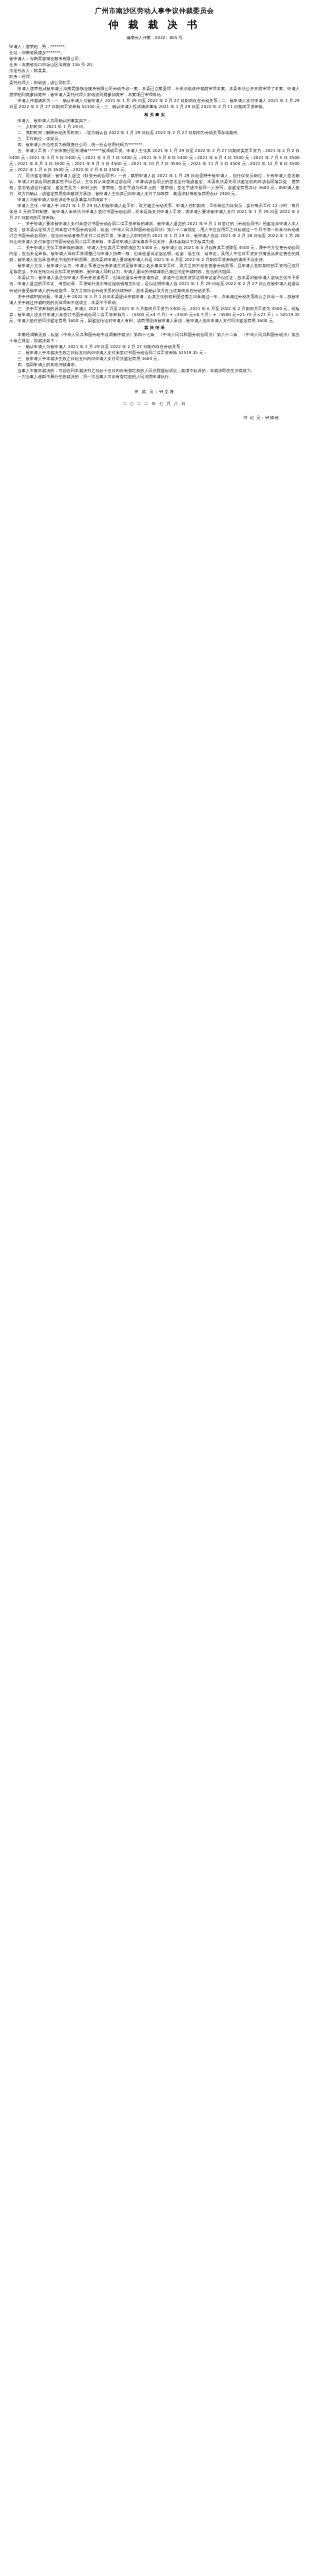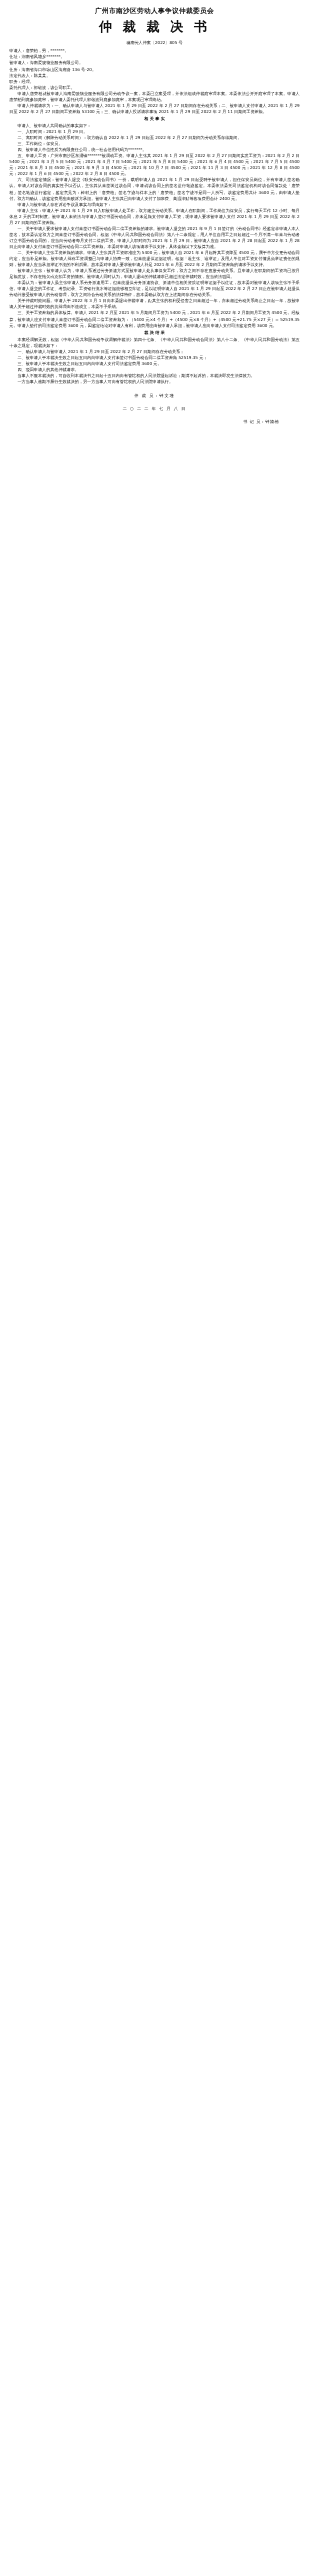--- a/index.html
+++ b/index.html
@@ -19,21 +19,21 @@
     font-family:"DejaVu Serif","Liberation Serif",serif;
     font-size:6.7px;
     font-weight:bold;
     letter-spacing:0.3px;
     line-height:1.5;
     margin:1px 0 1px 0;
   }
   .doc-subtitle{
     text-align:center;
     font-family:"DejaVu Serif","Liberation Serif",serif;
-    font-size:13px;
+    font-size:10px;
     font-weight:bold;
     letter-spacing:3.1px;
     line-height:1.6;
     margin:0 0 2.1px 0;
   }
   .case-no{
     text-align:center;
     font-size:4.1px;
     line-height:1.5;
     margin:0 0 2.1px 0;

